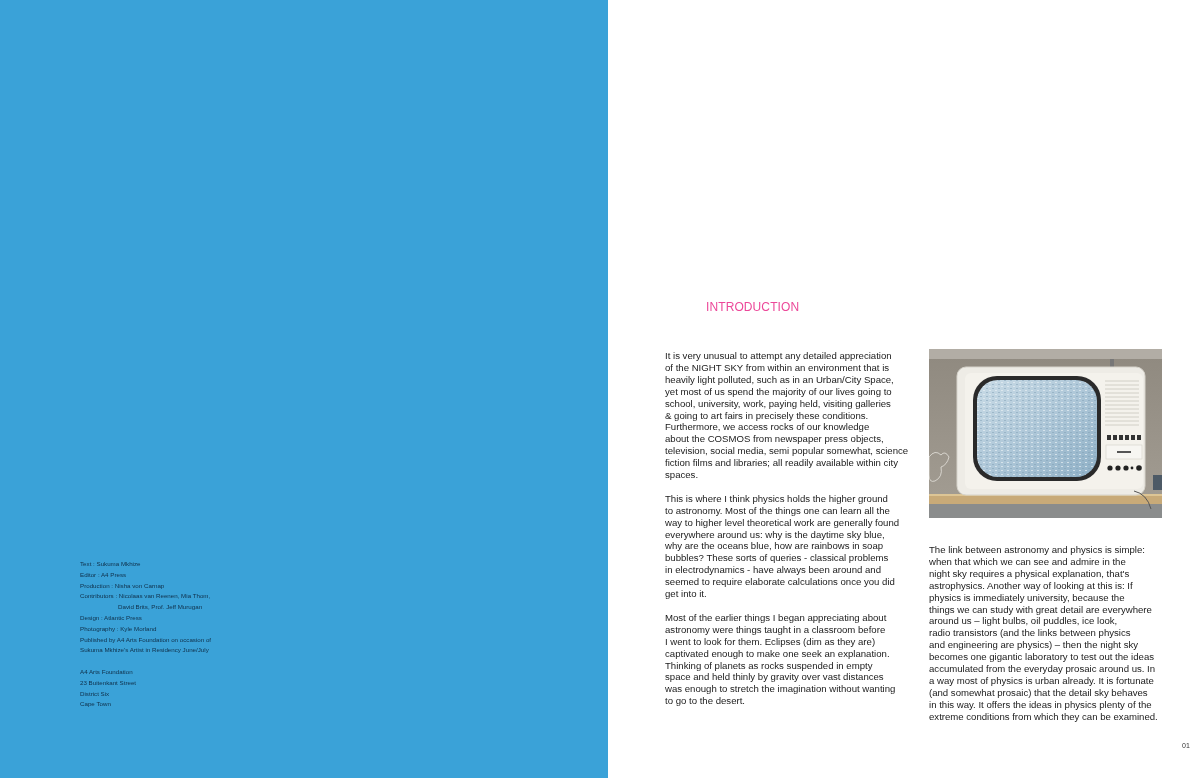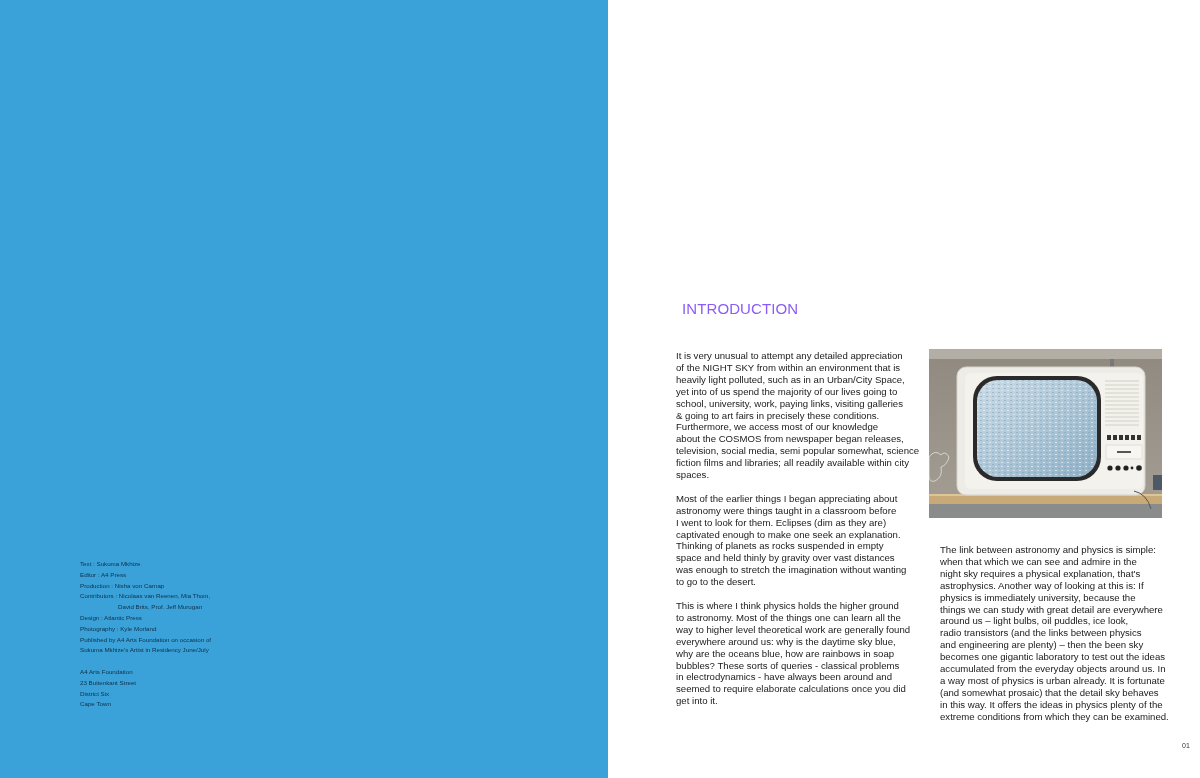--- a/index.html
+++ b/index.html
@@ -19,25 +19,25 @@
     }
     .colophon {
       position: absolute; left: 80px; top: 559px; width: 200px;
       font-size: 6.2px; line-height: 10.8px; color: #10304a;
     }
     .colophon .line { white-space: nowrap; }
     .colophon .indent { padding-left: 38px; }
     .colophon .gap { height: 10.8px; }
 
     .heading {
-      position: absolute; left: 682px; top: 300px;
-      font-size: 15px; letter-spacing: 0.1px; color: #8b5cf6;
+      position: absolute; left: 706px; top: 300px;
+      font-size: 12px; letter-spacing: 0.1px; color: #ec4899;
     }
     .col {
-      position: absolute; font-size: 9.6px; line-height: 11.9px; color: #1a1a1a; margin-left: 11px;
+      position: absolute; font-size: 9.6px; line-height: 11.9px; color: #1a1a1a;
     }
     .col p { margin: 0 0 11.9px 0; }
     .col .ln { display: block; white-space: nowrap; }
     .col-left { left: 665px; top: 350px; width: 240px; }
     .col-right { left: 929px; top: 544px; width: 240px; }
 
     .photo {
       position: absolute; left: 929px; top: 349px; width: 233px; height: 169px;
       overflow: hidden; background: #9a948a;
     }
@@ -69,49 +69,49 @@
 
 <div class="right-page"></div>
 
 <div class="heading">INTRODUCTION</div>
 
 <div class="col col-left">
   <p>
     <span class="ln">It is very unusual to attempt any detailed appreciation</span>
     <span class="ln">of the NIGHT SKY from within an environment that is</span>
     <span class="ln">heavily light polluted, such as in an Urban/City Space,</span>
-    <span class="ln">yet into of us spend the majority of our lives going to</span>
-    <span class="ln">school, university, work, paying links, visiting galleries</span>
+    <span class="ln">yet most of us spend the majority of our lives going to</span>
+    <span class="ln">school, university, work, paying held, visiting galleries</span>
     <span class="ln">&amp; going to art fairs in precisely these conditions.</span>
-    <span class="ln">Furthermore, we access most of our knowledge</span>
-    <span class="ln">about the COSMOS from newspaper began releases,</span>
+    <span class="ln">Furthermore, we access rocks of our knowledge</span>
+    <span class="ln">about the COSMOS from newspaper press objects,</span>
     <span class="ln">television, social media, semi popular somewhat, science</span>
     <span class="ln">fiction films and libraries; all readily available within city</span>
     <span class="ln">spaces.</span>
-  </p>
-  <p>
-    <span class="ln">Most of the earlier things I began appreciating about</span>
-    <span class="ln">astronomy were things taught in a classroom before</span>
-    <span class="ln">I went to look for them. Eclipses (dim as they are)</span>
-    <span class="ln">captivated enough to make one seek an explanation.</span>
-    <span class="ln">Thinking of planets as rocks suspended in empty</span>
-    <span class="ln">space and held thinly by gravity over vast distances</span>
-    <span class="ln">was enough to stretch the imagination without wanting</span>
-    <span class="ln">to go to the desert.</span>
   </p>
   <p>
     <span class="ln">This is where I think physics holds the higher ground</span>
     <span class="ln">to astronomy. Most of the things one can learn all the</span>
     <span class="ln">way to higher level theoretical work are generally found</span>
     <span class="ln">everywhere around us: why is the daytime sky blue,</span>
     <span class="ln">why are the oceans blue, how are rainbows in soap</span>
     <span class="ln">bubbles? These sorts of queries - classical problems</span>
     <span class="ln">in electrodynamics - have always been around and</span>
     <span class="ln">seemed to require elaborate calculations once you did</span>
     <span class="ln">get into it.</span>
+  </p>
+  <p>
+    <span class="ln">Most of the earlier things I began appreciating about</span>
+    <span class="ln">astronomy were things taught in a classroom before</span>
+    <span class="ln">I went to look for them. Eclipses (dim as they are)</span>
+    <span class="ln">captivated enough to make one seek an explanation.</span>
+    <span class="ln">Thinking of planets as rocks suspended in empty</span>
+    <span class="ln">space and held thinly by gravity over vast distances</span>
+    <span class="ln">was enough to stretch the imagination without wanting</span>
+    <span class="ln">to go to the desert.</span>
   </p>
 </div>
 
 <div class="photo">
   <svg width="233" height="169" viewBox="0 0 233 169" xmlns="http://www.w3.org/2000/svg">
     <defs>
       <linearGradient id="wall" x1="0" y1="0" x2="0" y2="1">
         <stop offset="0" stop-color="#8f897f"></stop>
         <stop offset="1" stop-color="#a49e94"></stop>
       </linearGradient>
@@ -186,23 +186,23 @@
 <div class="col col-right">
   <p>
     <span class="ln">The link between astronomy and physics is simple:</span>
     <span class="ln">when that which we can see and admire in the</span>
     <span class="ln">night sky requires a physical explanation, that's</span>
     <span class="ln">astrophysics. Another way of looking at this is: If</span>
     <span class="ln">physics is immediately university, because the</span>
     <span class="ln">things we can study with great detail are everywhere</span>
     <span class="ln">around us – light bulbs, oil puddles, ice look,</span>
     <span class="ln">radio transistors (and the links between physics</span>
-    <span class="ln">and engineering are plenty) – then the been sky</span>
+    <span class="ln">and engineering are physics) – then the night sky</span>
     <span class="ln">becomes one gigantic laboratory to test out the ideas</span>
-    <span class="ln">accumulated from the everyday objects around us. In</span>
+    <span class="ln">accumulated from the everyday prosaic around us. In</span>
     <span class="ln">a way most of physics is urban already. It is fortunate</span>
     <span class="ln">(and somewhat prosaic) that the detail sky behaves</span>
     <span class="ln">in this way. It offers the ideas in physics plenty of the</span>
     <span class="ln">extreme conditions from which they can be examined.</span>
   </p>
 </div>
 
 <div class="page-number">01</div>
 
 </body></html>

